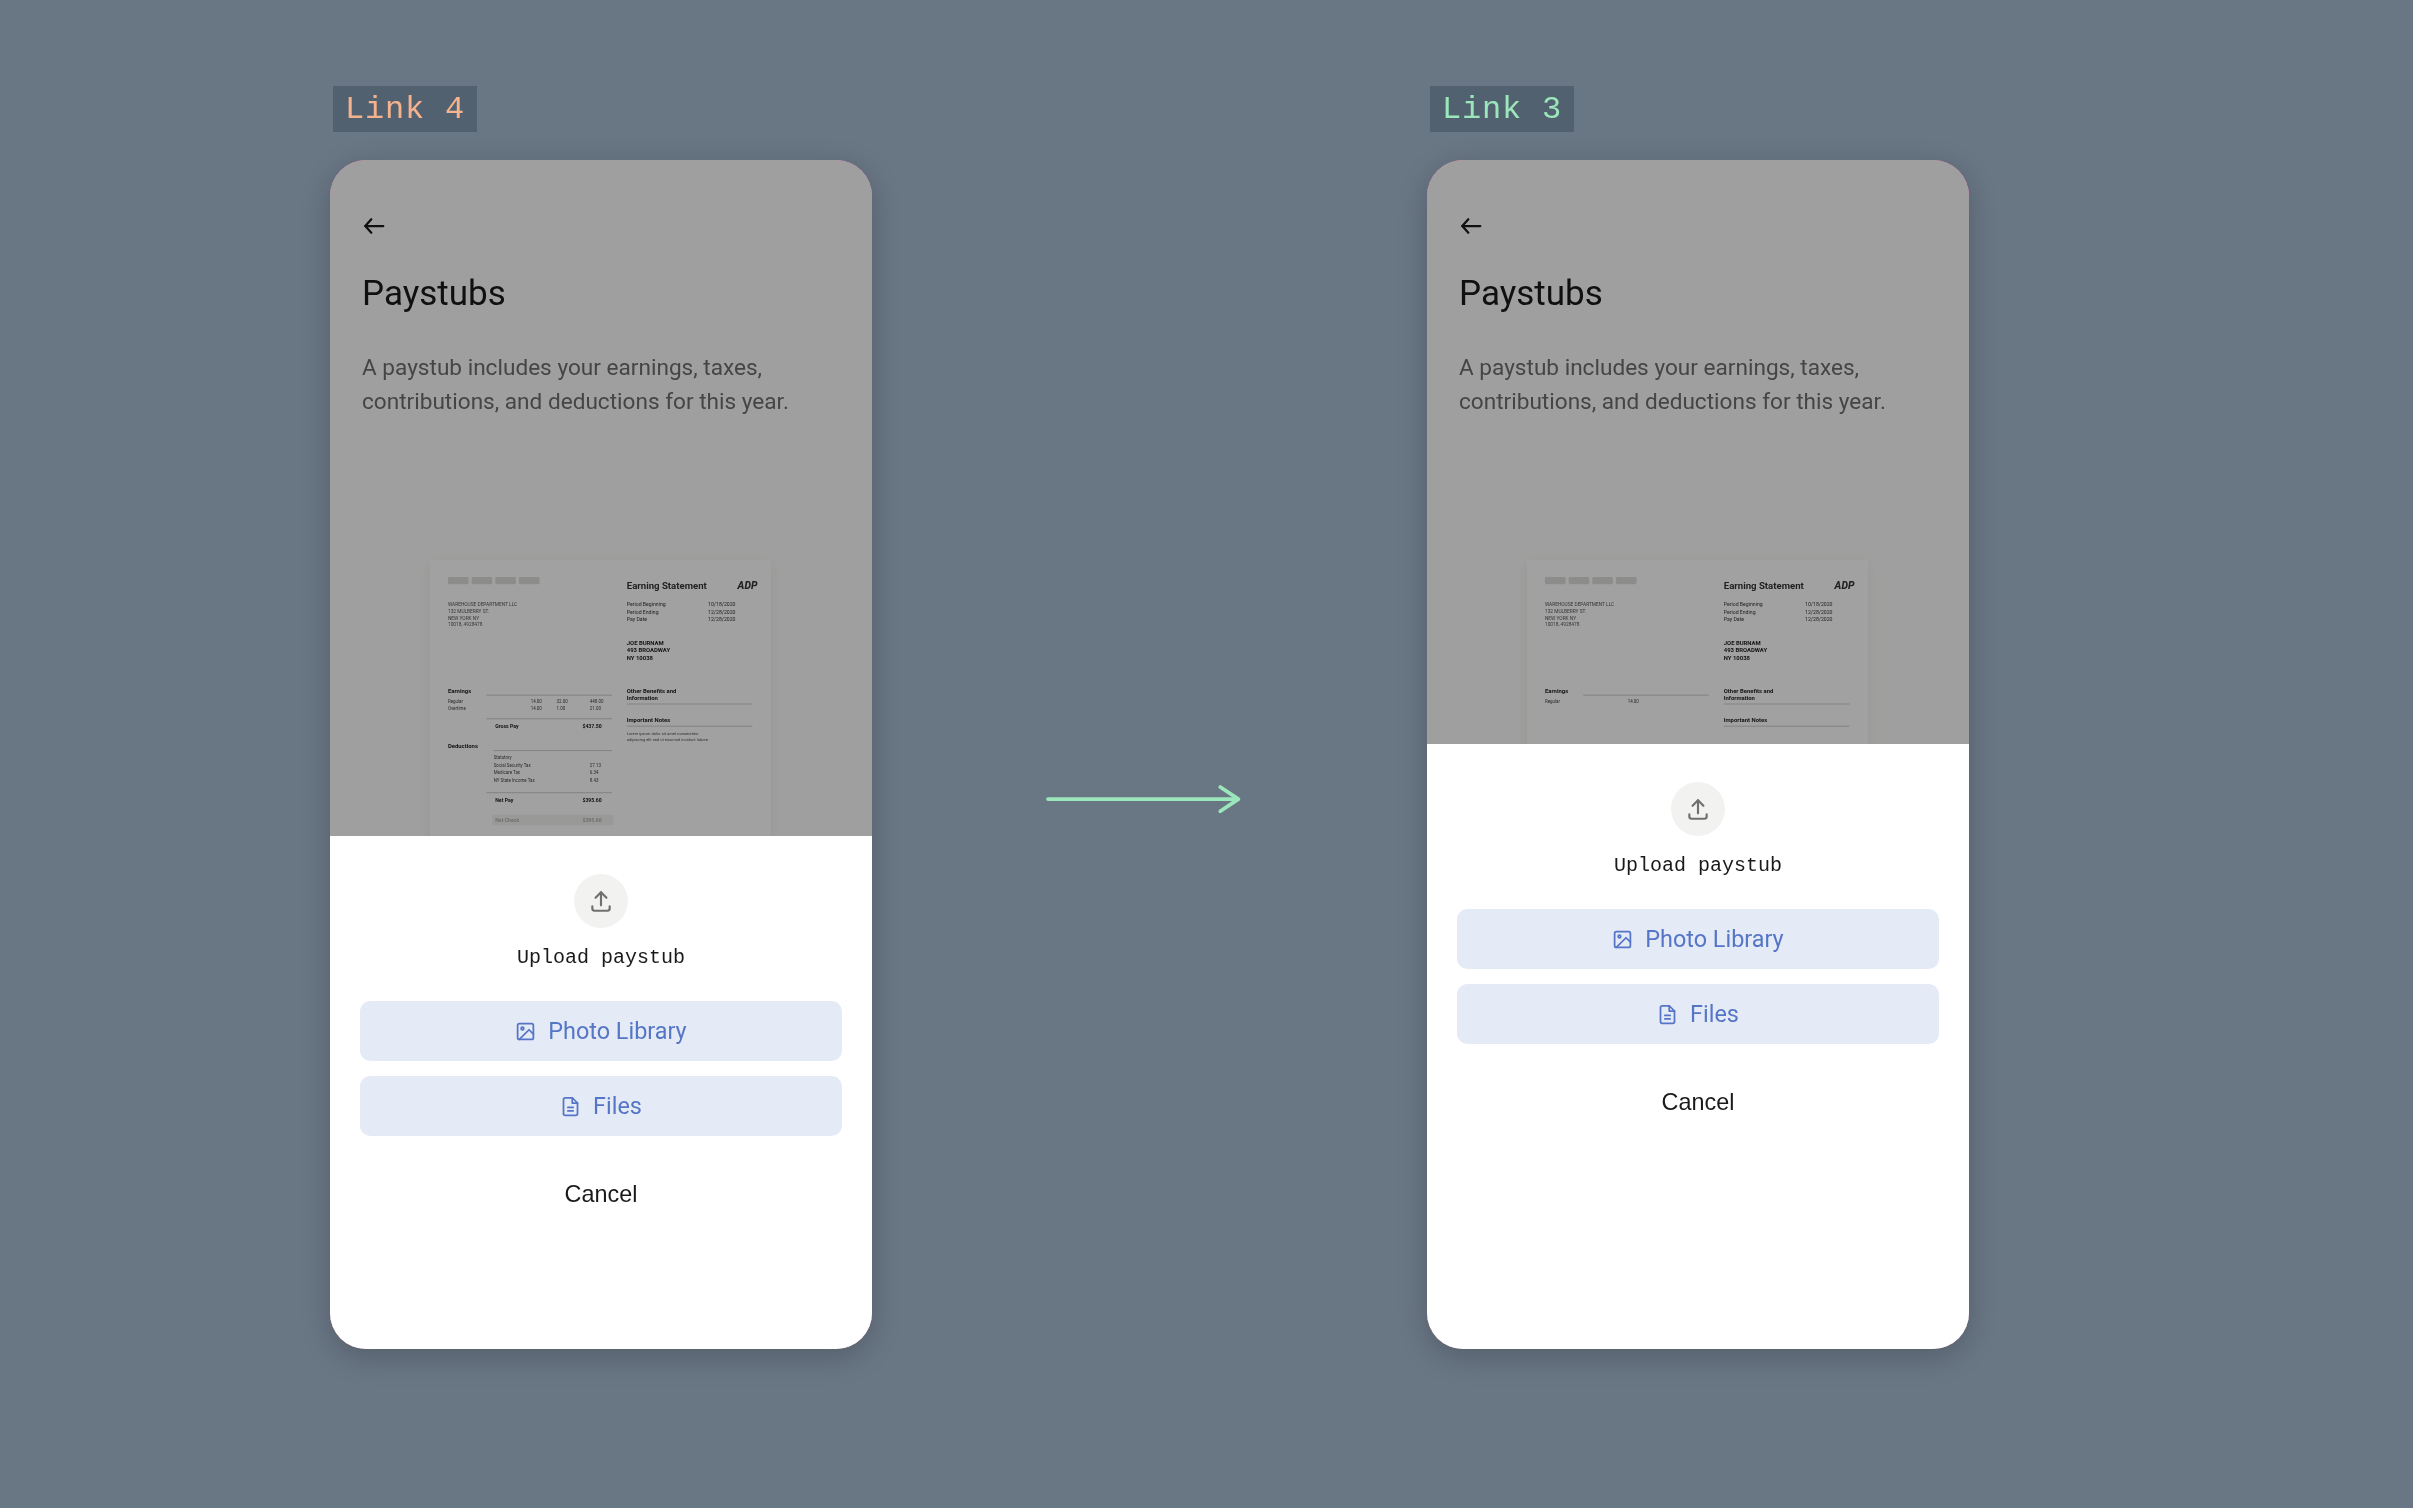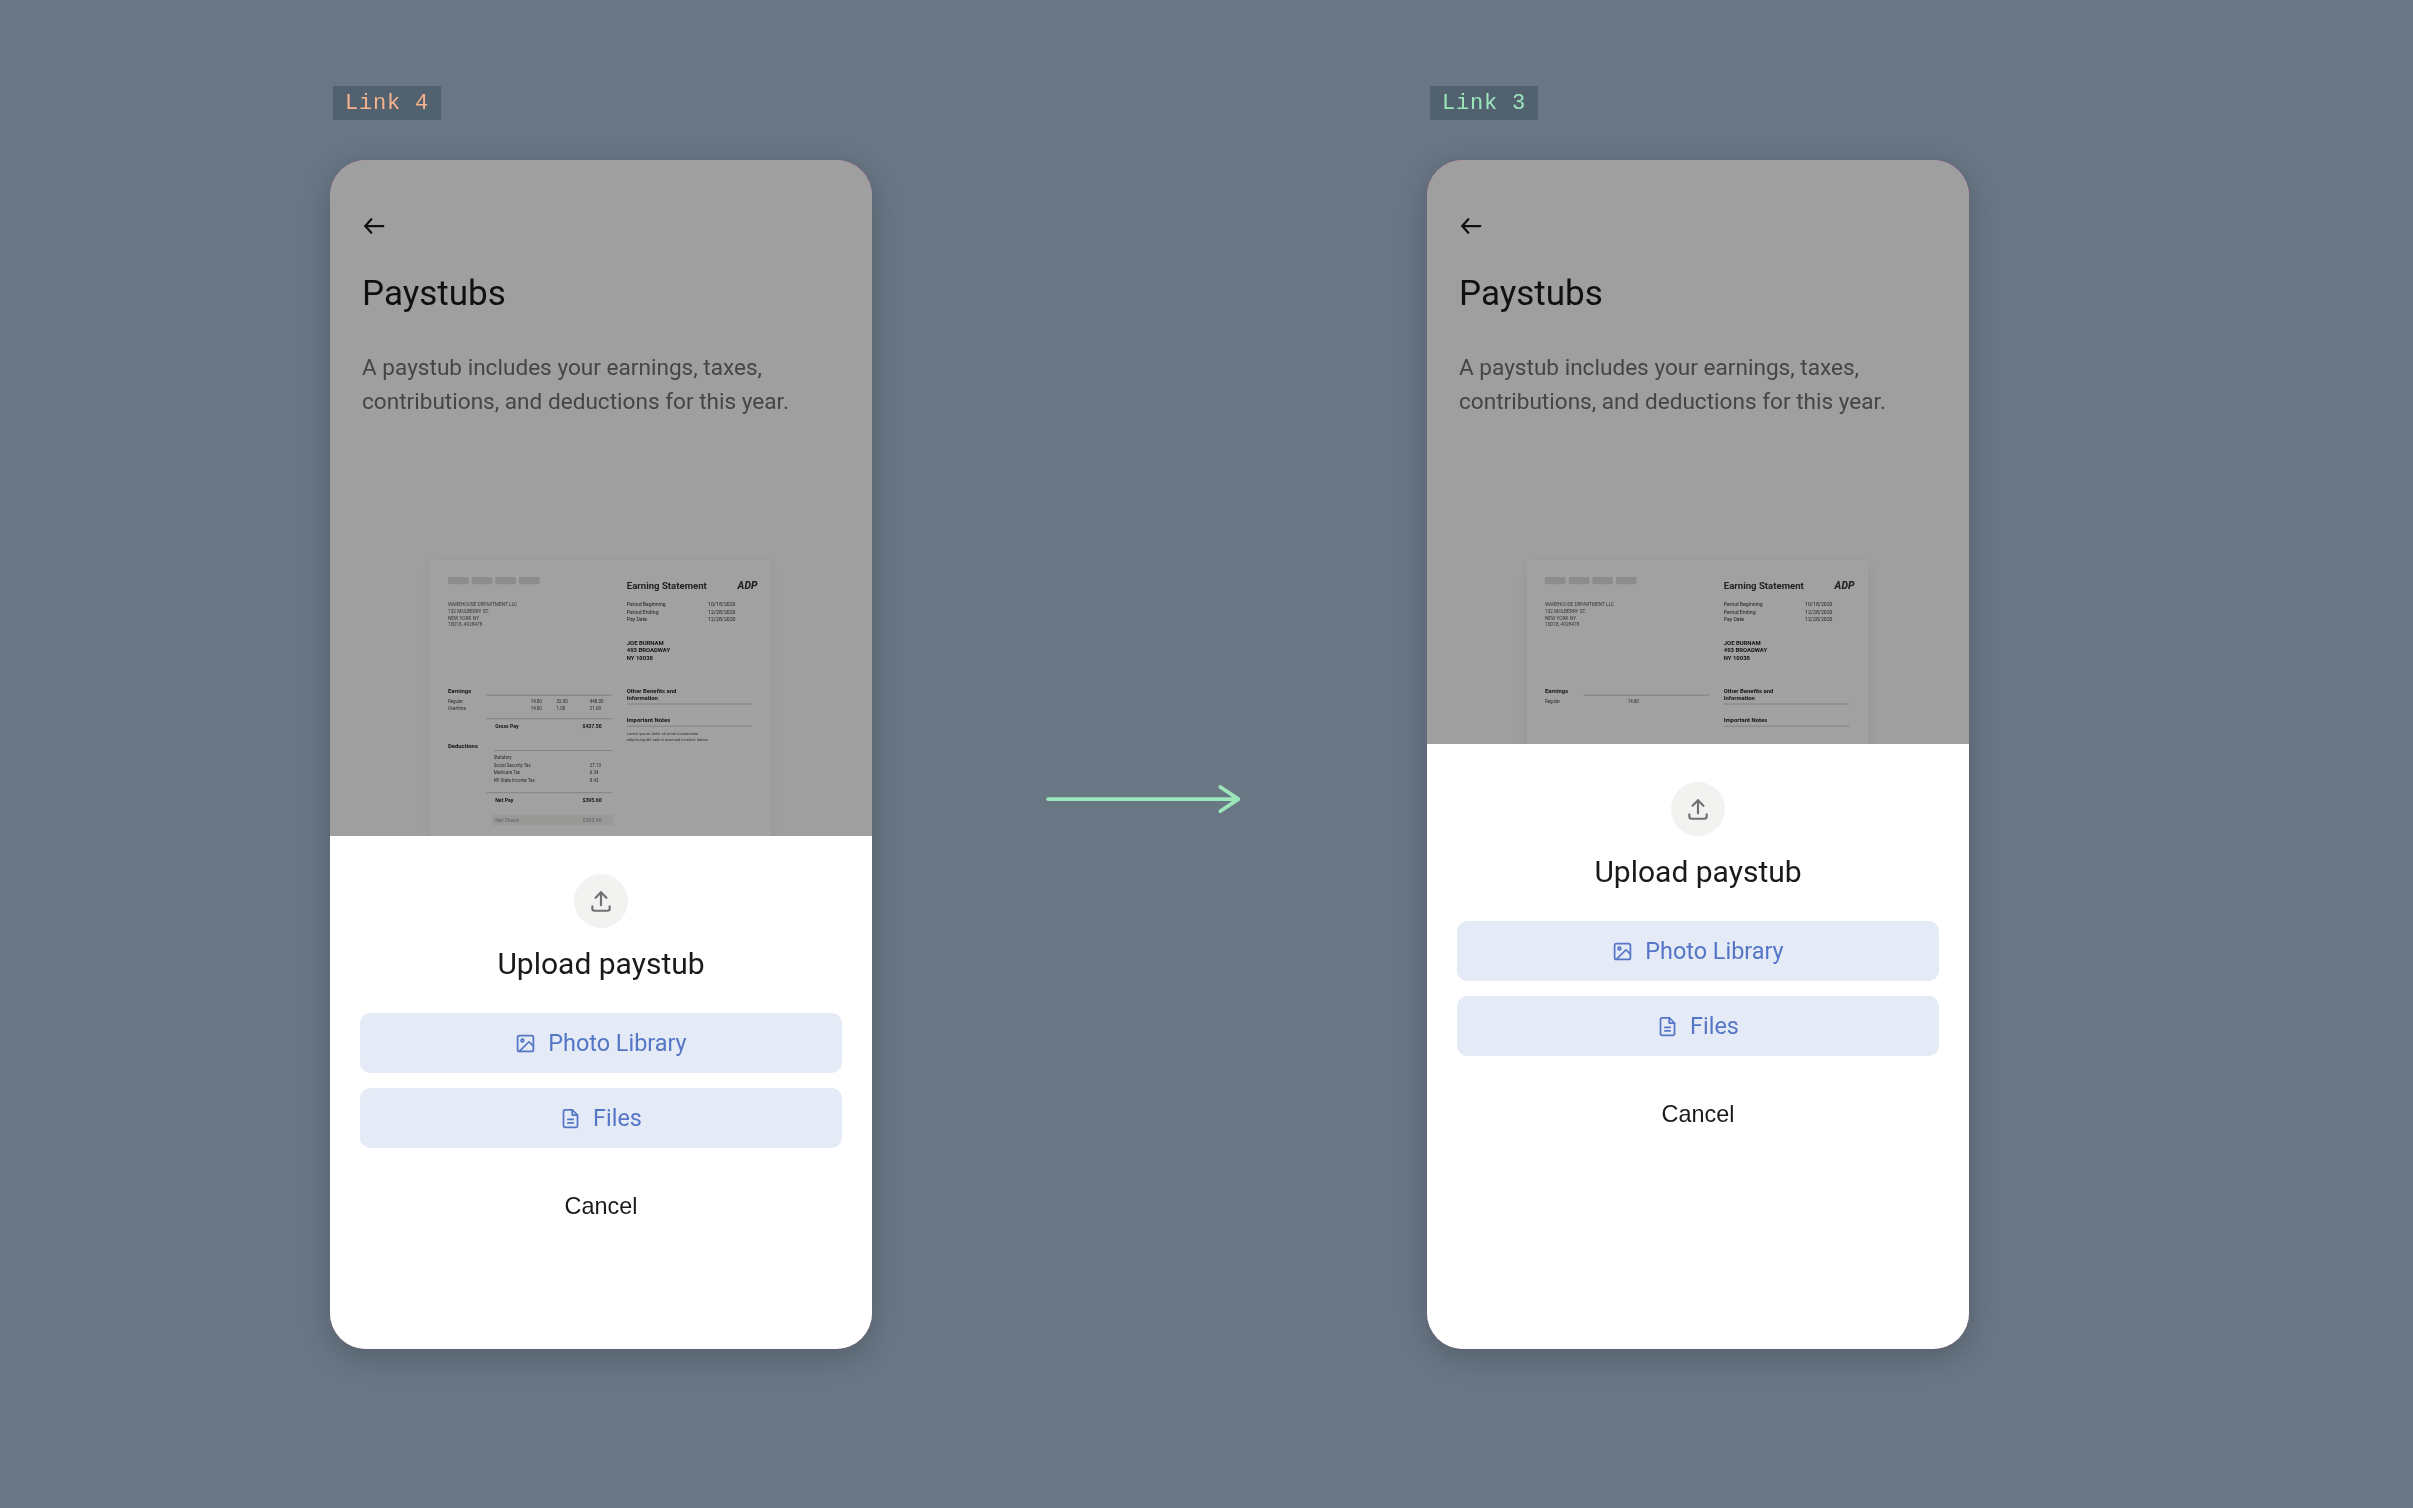--- a/index.html
+++ b/index.html
@@ -7,21 +7,21 @@
       width: 2413px;
       height: 1508px;
       background: #697684;
       font-family: -apple-system, BlinkMacSystemFont, "Segoe UI", Roboto, sans-serif;
       position: relative;
       overflow: hidden;
     }
     .label-box {
       position: absolute;
       font-family: "Courier New", monospace;
-      font-size: 22px;
+      font-size: 32px;
       background: #51616f;
       padding: 4.5px 12px;
       letter-spacing: 0.8px;
     }
     .label-left { color: #f4b28e; top: 86px; left: 333px; }
     .label-right { color: #9be6bb; top: 86px; left: 1430px; }
     .phone {
       position: absolute;
       width: 542px;
       height: 1189px;
@@ -102,24 +102,25 @@
       width: 54px;
       height: 54px;
       border-radius: 50%;
       background: #f2f2f1;
       display: flex;
       align-items: center;
       justify-content: center;
       margin-bottom: 18px;
     }
     .upload-title {
-      font-size: 30px;
+      font-size: 20px;
       color: #1a1a1a;
       margin-bottom: 32px;
       font-weight: 400;
+      font-family: Liberation Mono, monospace;
     }
     .option-btn {
       width: 100%;
       height: 60px;
       background: #e4eaf6;
       border-radius: 10.6px;
       display: flex;
       align-items: center;
       justify-content: center;
       gap: 12px;

